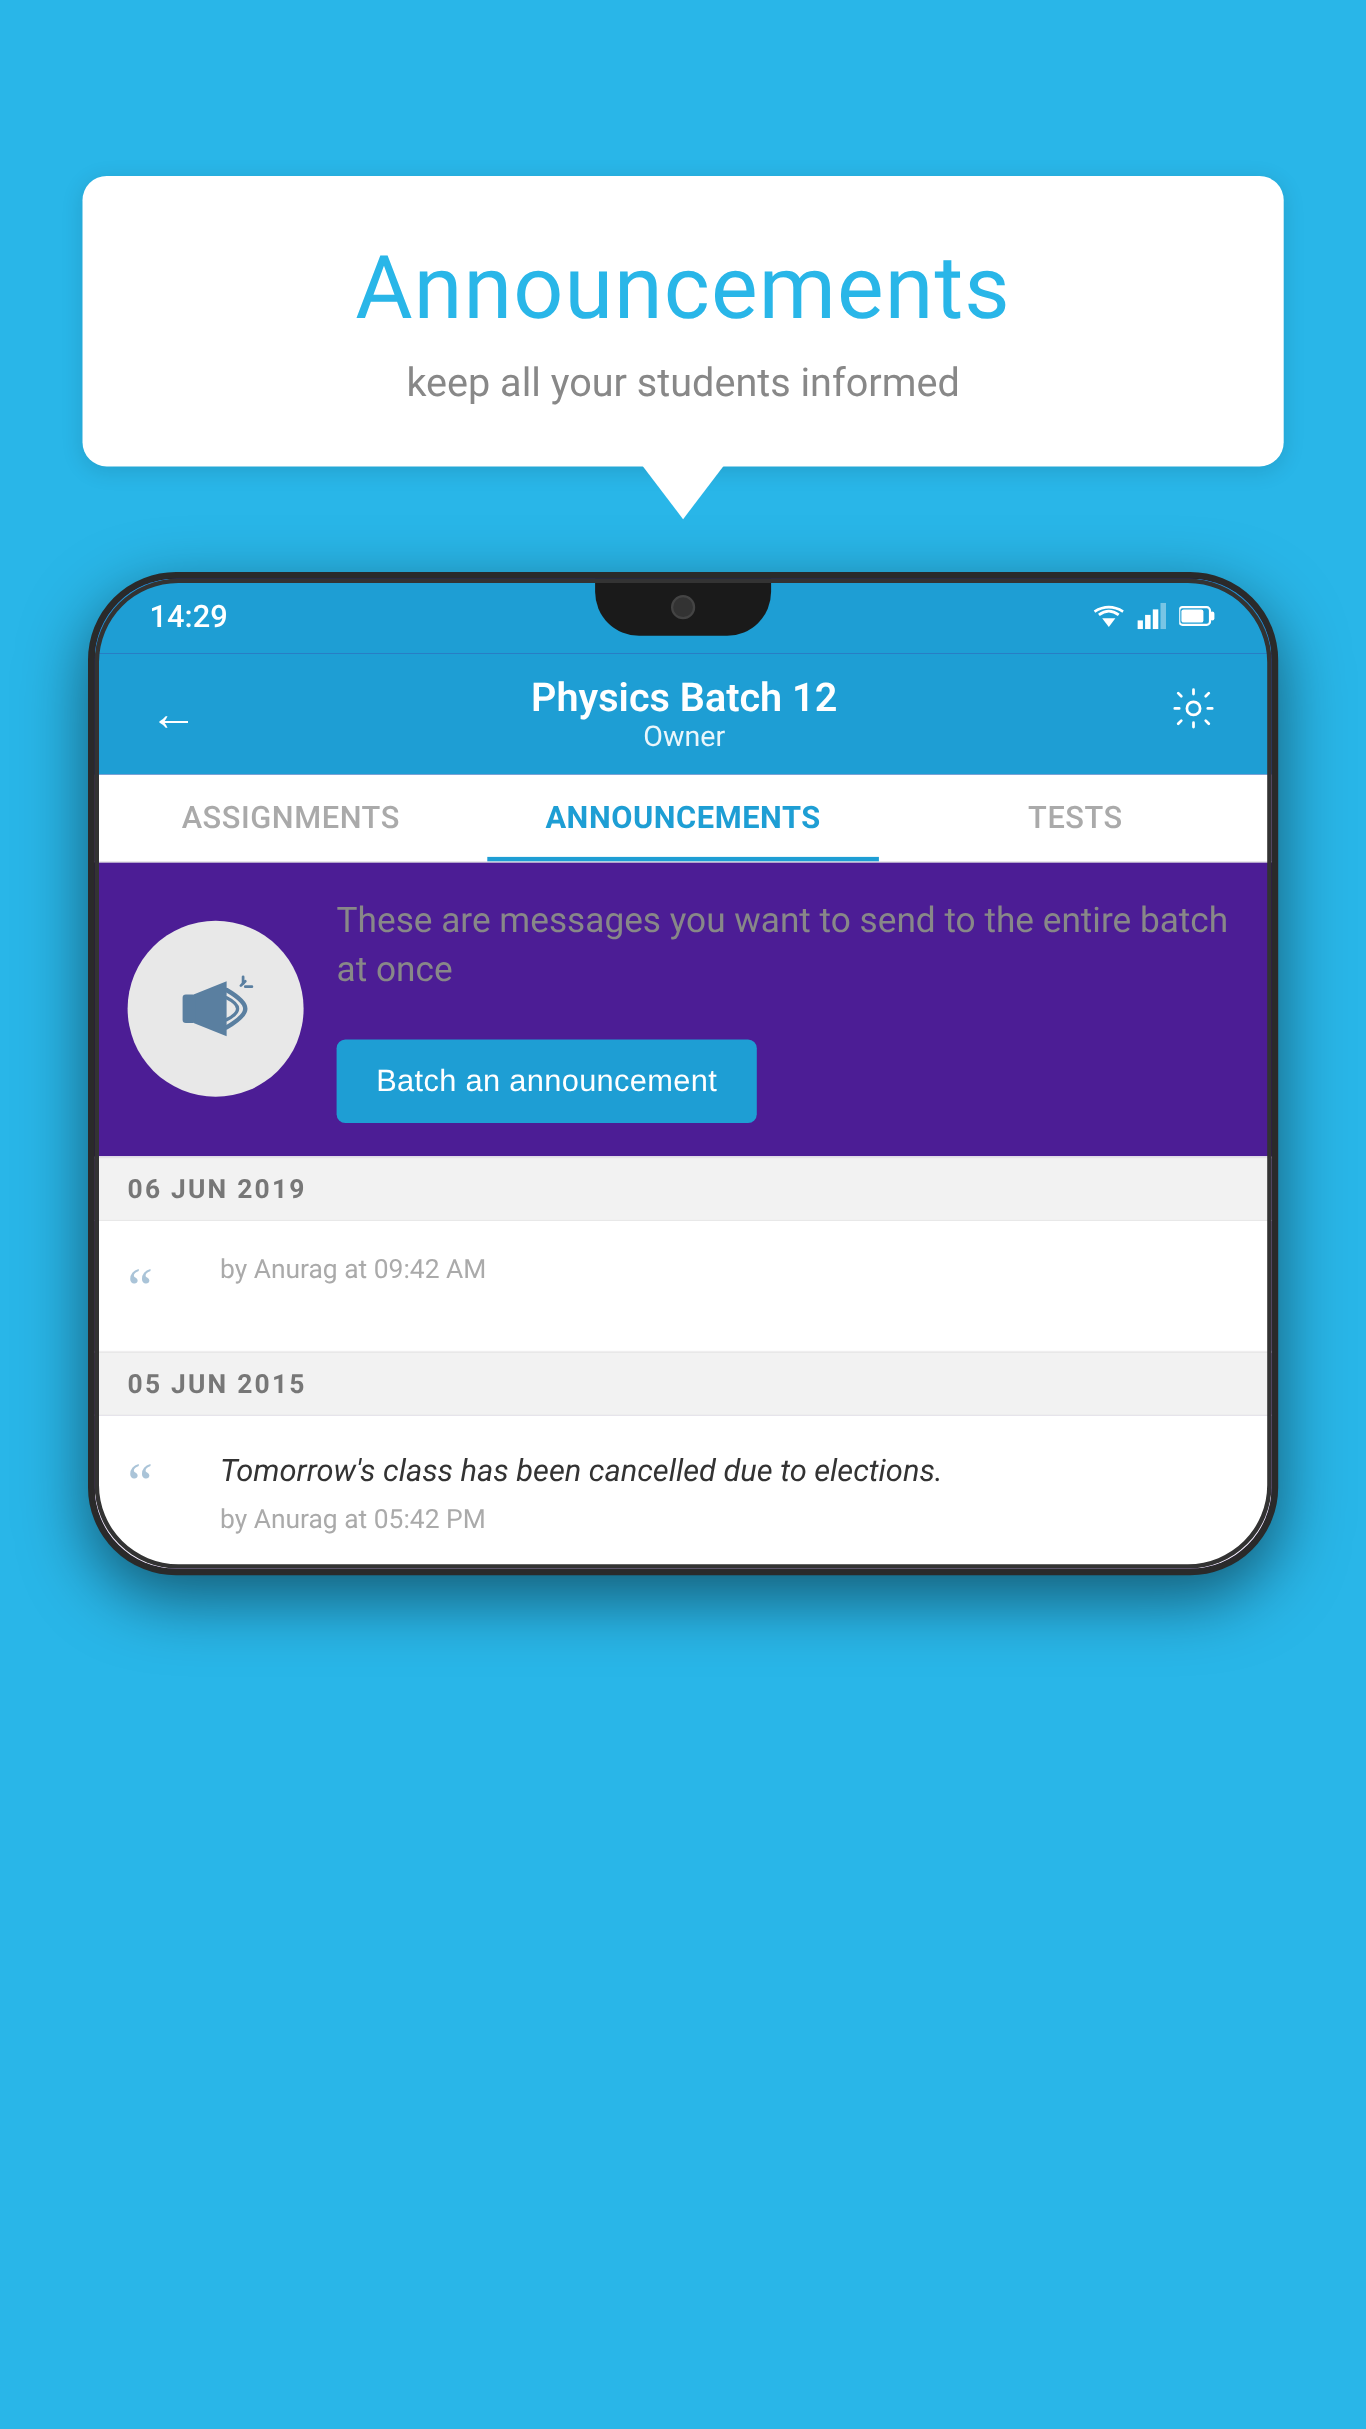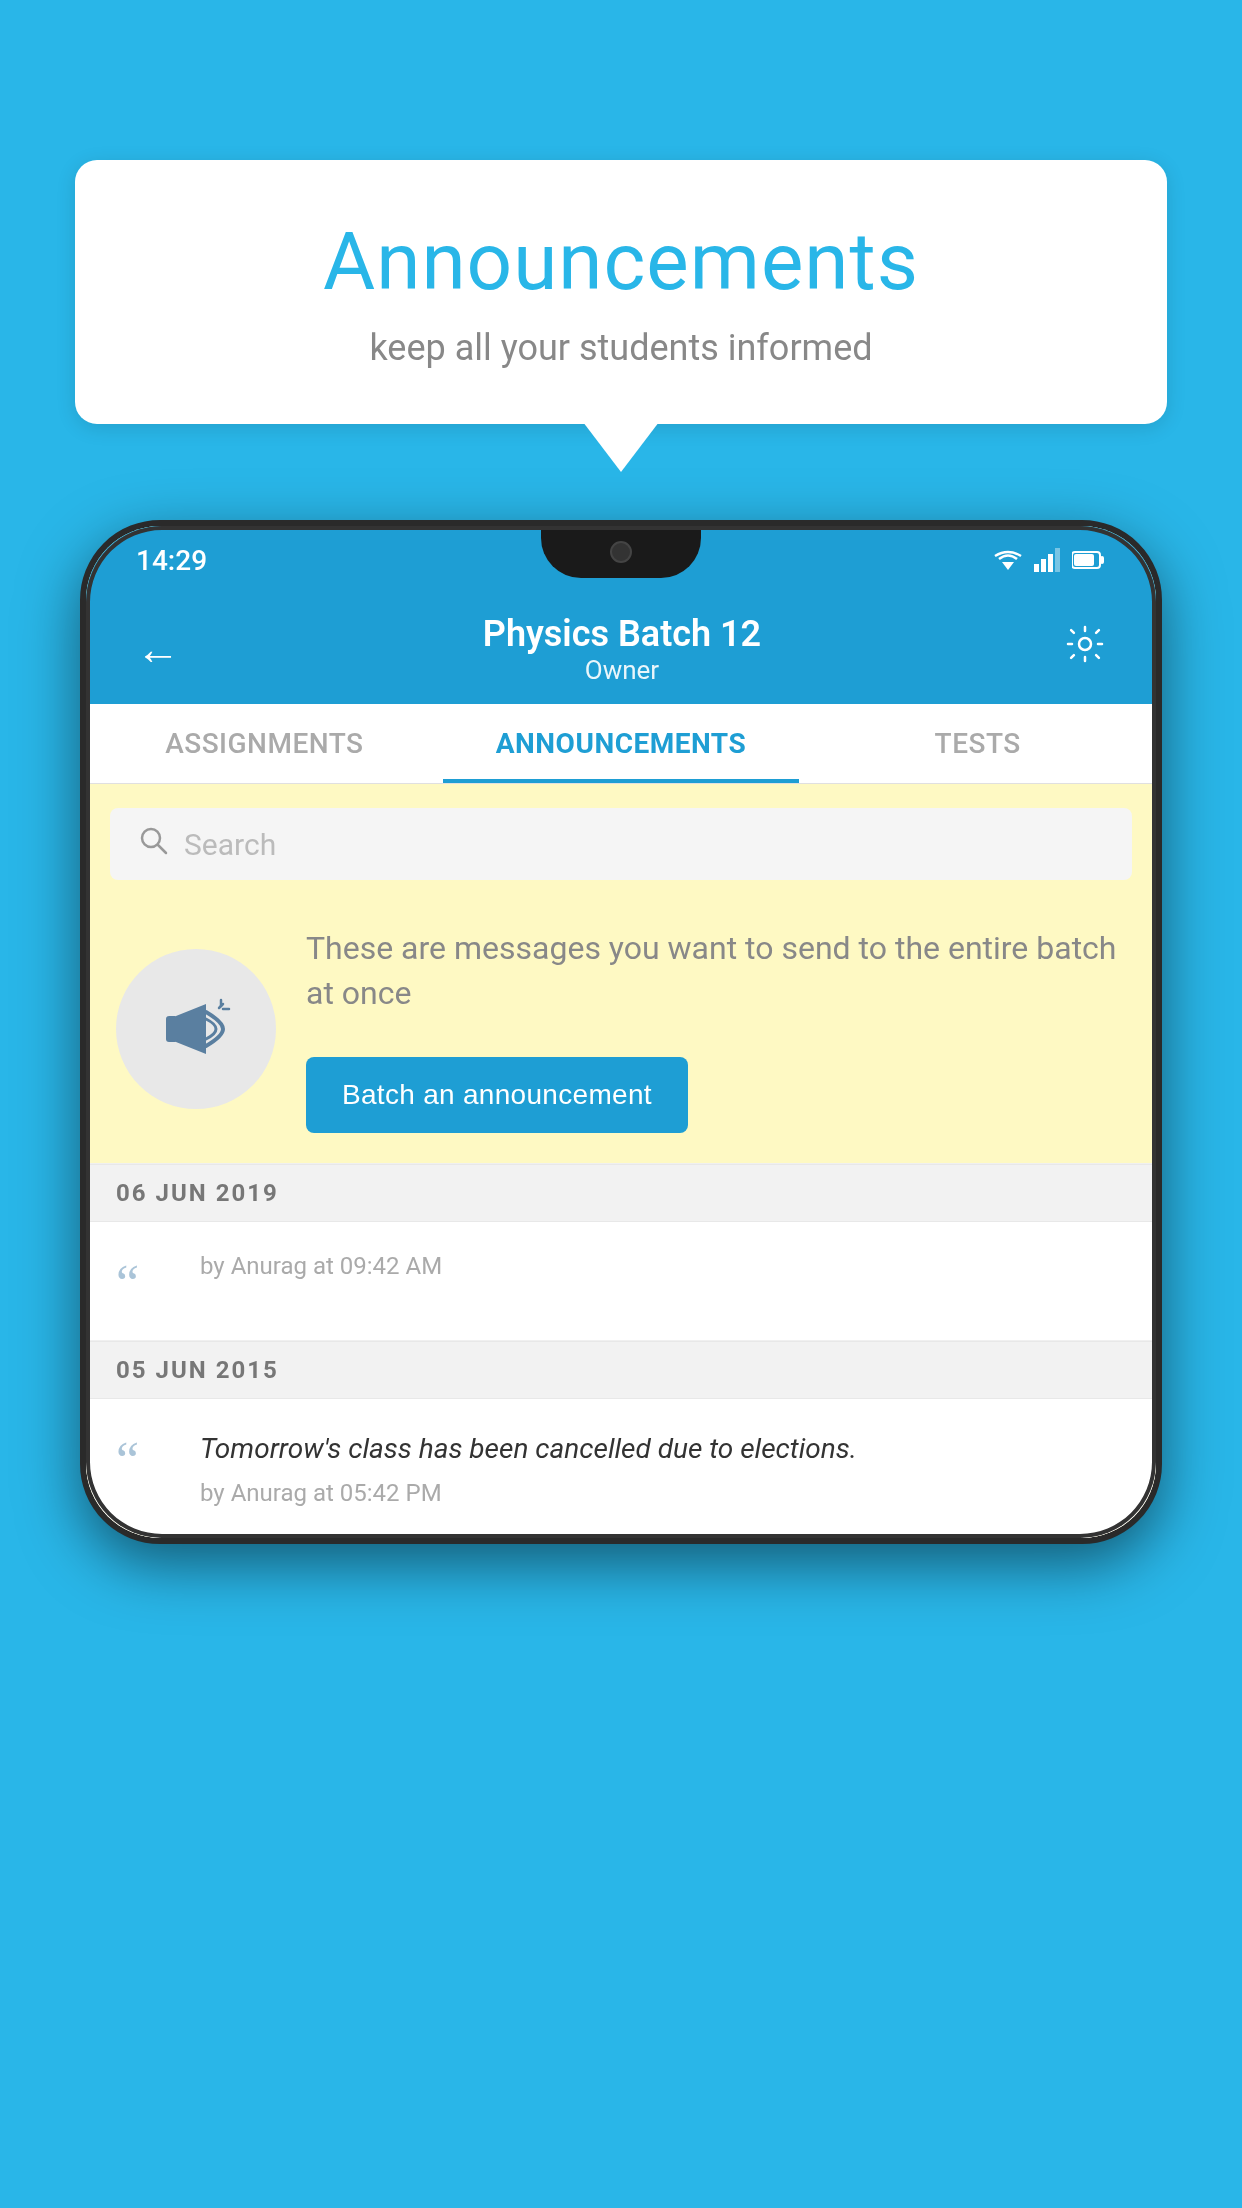--- a/index.html
+++ b/index.html
@@ -357,21 +357,21 @@
       position: absolute;
       right: -14px;
       top: 350px;
       width: 14px;
       height: 100px;
       background: #333;
       border-radius: 0 4px 4px 0;
     }
 
     .phone-screen {
-      background: #fef9c3;
+      background: #4c1d95;
       overflow: hidden;
     }
   </style>
 </head>
 <body>
 
 <div class="speech-bubble-container">
   <div class="speech-bubble">
     <h1>Announcements</h1>
     <p>keep all your students informed</p>
@@ -437,29 +437,20 @@
           <span>ASSIGNMENTS</span>
         </div>
         <div class="tab active">
           <span>ANNOUNCEMENTS</span>
         </div>
         <div class="tab">
           <span>TESTS</span>
         </div>
       </div>
 
-      <div class="search-bar">
-        <div class="search-icon-wrap">
-          <svg width="30" height="30" viewBox="0 0 30 30" fill="none">
-            <circle cx="13" cy="13" r="9" stroke="#999" stroke-width="2.5"></circle>
-            <line x1="20" y1="20" x2="28" y2="28" stroke="#999" stroke-width="2.5" stroke-linecap="round"></line>
-          </svg>
-        </div>
-        <span class="search-placeholder">Search</span>
-      </div>
 
       <div class="promo-block">
         <div class="promo-icon-circle">
 
           <svg viewBox="0 0 90 90" fill="none" xmlns="http://www.w3.org/2000/svg">
             <path d="M55 20 L55 70 L25 58 L25 32 Z" fill="#5a7fa0"></path>
             <rect x="15" y="32" width="12" height="26" rx="3" fill="#5a7fa0"></rect>
             <path d="M55 28 Q72 38 72 45 Q72 52 55 62" stroke="#5a7fa0" stroke-width="4" fill="none" stroke-linecap="round"></path>
             <path d="M55 35 Q65 40 65 45 Q65 50 55 55" stroke="#5a7fa0" stroke-width="3" fill="none" stroke-linecap="round"></path>
 

